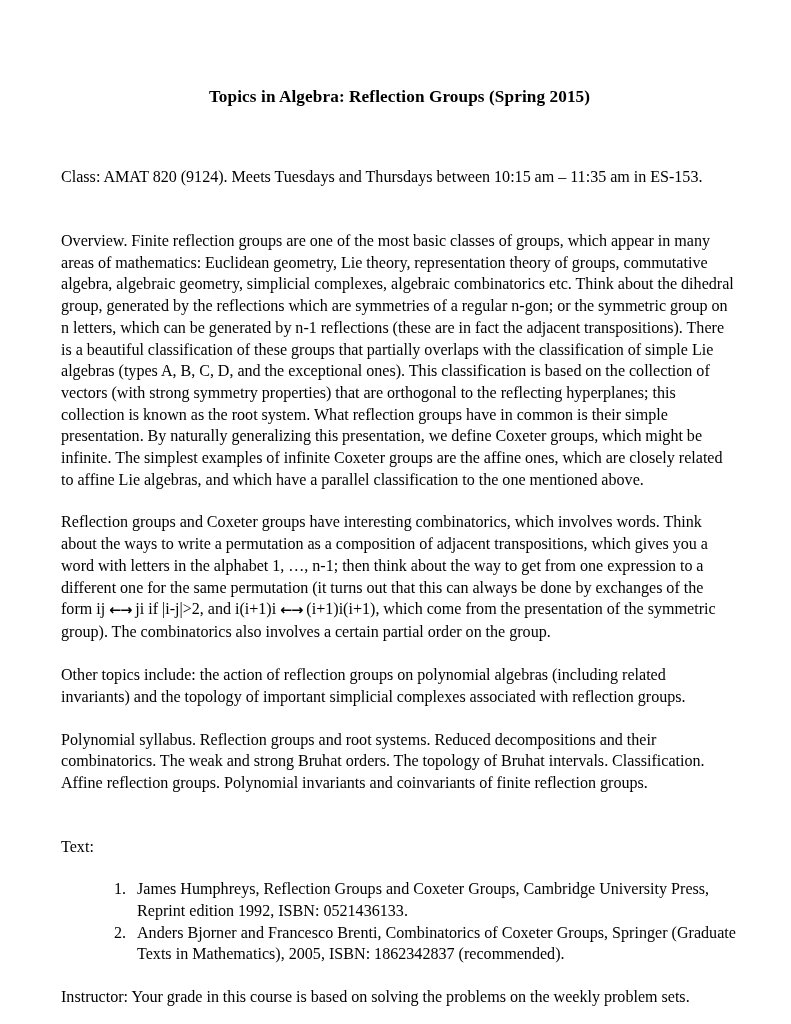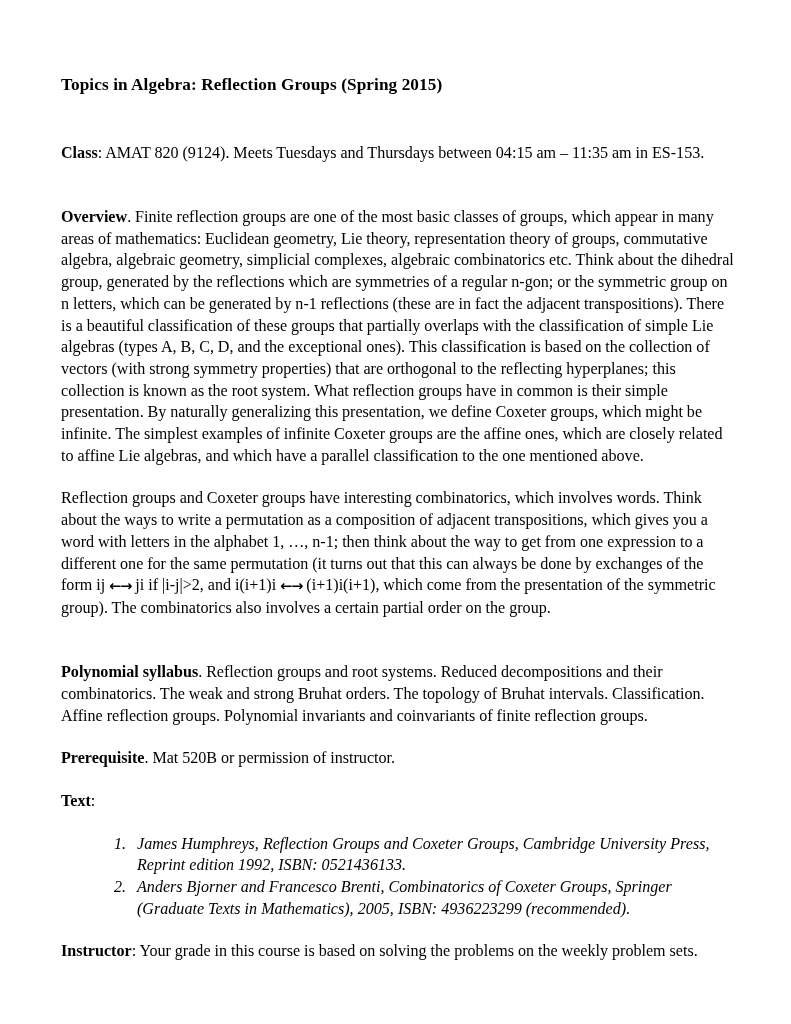--- a/index.html
+++ b/index.html
@@ -22,102 +22,102 @@
     background: #ffffff;
     padding: 0;
   }
   .content {
     position: absolute;
     left: 61px;
     top: 0;
     width: 677px;
   }
   .doc-title {
+    text-align: center;
     font-weight: bold;
     font-size: 17.2px;
-    margin: 0;
+    margin: 12px;
     padding-top: 75px;
     line-height: 1.18;
     letter-spacing: 0.1px;
   }
   .para {
     font-size: 16.1px;
     line-height: 21.7px;
     margin: 0;
     text-align: left;
     word-spacing: -0.1px;
   }
   .spacer-lg { height: 47px; }
   .spacer-para { height: 21px; }
   .lead {
-    font-weight: bold;
+    font-weight: normal;
   }
   .arrow {
     font-family: "DejaVu Sans", sans-serif;
     font-weight: bold;
     font-size: 14.5px;
     letter-spacing: -1px;
     display: inline-block;
     vertical-align: -0.5px;
   }
   ol.booklist {
     margin: 0;
     padding: 0 0 0 69px;
     font-size: 16.1px;
     line-height: 21.7px;
-    font-style: italic;
   }
   ol.booklist li {
     padding-left: 7px;
     margin: 0;
   }
 </style>
 </head>
 <body>
 
 <div class="page">
   <div class="content">
 
     <h1 class="doc-title">Topics in Algebra: Reflection Groups (Spring 2015)</h1>
 
     <div class="spacer-lg"></div>
 
-    <p class="para"><span class="lead">Class</span><span>: AMAT 820 (9124). Meets Tuesdays and Thursdays between 04:15 am – 11:35 am in ES-153.</span></p>
+    <p class="para"><span class="lead">Class</span><span>: AMAT 820 (9124). Meets Tuesdays and Thursdays between 10:15 am – 11:35 am in ES-153.</span></p>
 
     <div class="spacer-para"></div>
 
 
     <div class="spacer-para"></div>
 
     <p class="para"><span class="lead">Overview</span><span>. Finite reflection groups are one of the most basic classes of groups, which appear in many areas of mathematics: Euclidean geometry, Lie theory, representation theory of groups, commutative algebra, algebraic geometry, simplicial complexes, algebraic combinatorics etc. Think about the dihedral group, generated by the reflections which are symmetries of a regular n-gon; or the symmetric group on n letters, which can be generated by n-1 reflections (these are in fact the adjacent transpositions). There is a beautiful classification of these groups that partially overlaps with the classification of simple Lie algebras (types A, B, C, D, and the exceptional ones). This classification is based on the collection of vectors (with strong symmetry properties) that are orthogonal to the reflecting hyperplanes; this collection is known as the root system. What reflection groups have in common is their simple presentation. By naturally generalizing this presentation, we define Coxeter groups, which might be infinite. The simplest examples of infinite Coxeter groups are the affine ones, which are closely related to affine Lie algebras, and which have a parallel classification to the one mentioned above.</span></p>
 
     <div class="spacer-para"></div>
 
     <p class="para"><span>Reflection groups and Coxeter groups have interesting combinatorics, which involves words. Think about the ways to write a permutation as a composition of adjacent transpositions, which gives you a word with letters in the alphabet 1, …, n-1; then think about the way to get from one expression to a different one for the same permutation (it turns out that this can always be done by exchanges of the form ij </span><span class="arrow">←→</span><span> ji if |i-j|&gt;2, and i(i+1)i </span><span class="arrow">←→</span><span> (i+1)i(i+1), which come from the presentation of the symmetric group). The combinatorics also involves a certain partial order on the group.</span></p>
 
     <div class="spacer-para"></div>
 
+    <p class="para">Other topics include: the action of reflection groups on polynomial algebras (including related invariants) and the topology of important simplicial complexes associated with reflection groups.</p>
 
     <div class="spacer-para"></div>
 
     <p class="para"><span class="lead">Polynomial syllabus</span><span>. Reflection groups and root systems. Reduced decompositions and their combinatorics. The weak and strong Bruhat orders. The topology of Bruhat intervals. Classification. Affine reflection groups. Polynomial invariants and coinvariants of finite reflection groups.</span></p>
 
     <div class="spacer-para"></div>
 
-    <p class="para"><span class="lead">Prerequisite</span><span>. Mat 520B or permission of instructor.</span></p>
 
     <div class="spacer-para"></div>
 
     <p class="para"><span class="lead">Text</span><span>:</span></p>
 
     <div class="spacer-para"></div>
 
     <ol class="booklist">
       <li>James Humphreys, Reflection Groups and Coxeter Groups, Cambridge University Press, Reprint edition 1992, ISBN: 0521436133.</li>
-      <li>Anders Bjorner and Francesco Brenti, Combinatorics of Coxeter Groups, Springer (Graduate Texts in Mathematics), 2005, ISBN: 4936223299 (recommended).</li>
+      <li>Anders Bjorner and Francesco Brenti, Combinatorics of Coxeter Groups, Springer (Graduate Texts in Mathematics), 2005, ISBN: 1862342837 (recommended).</li>
     </ol>
 
     <div class="spacer-para"></div>
 
     <p class="para"><span class="lead">Instructor</span><span>: Your grade in this course is based on solving the problems on the weekly problem sets.</span></p>
 
   </div>
 </div>
 
 </body></html>

